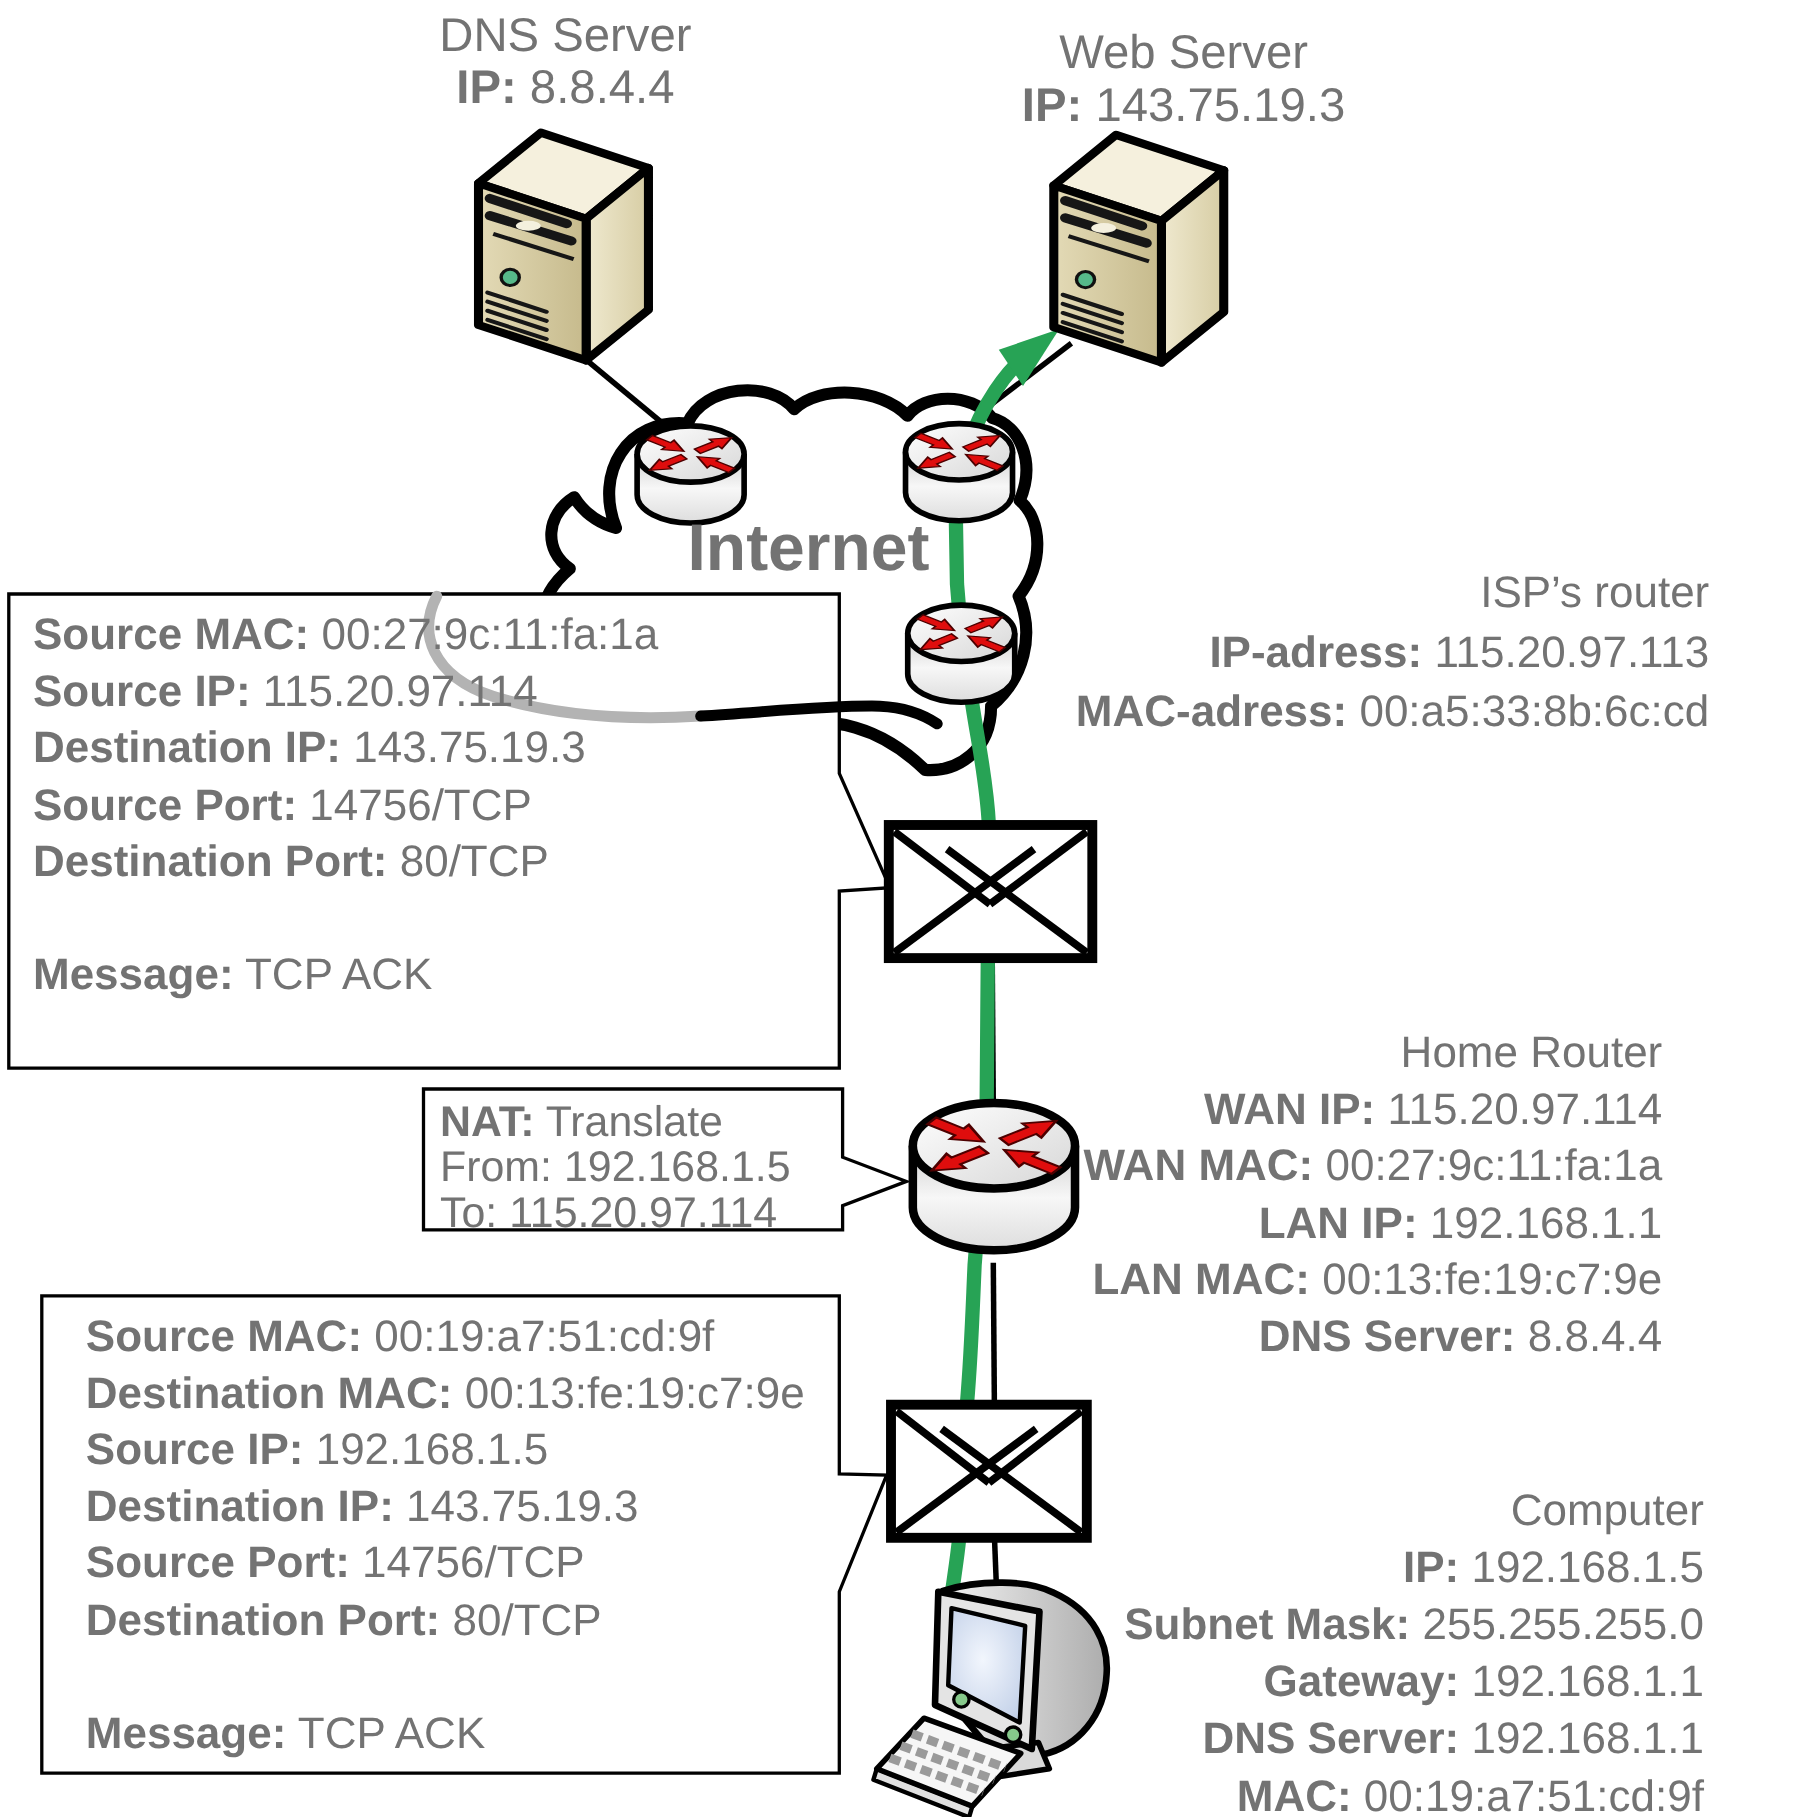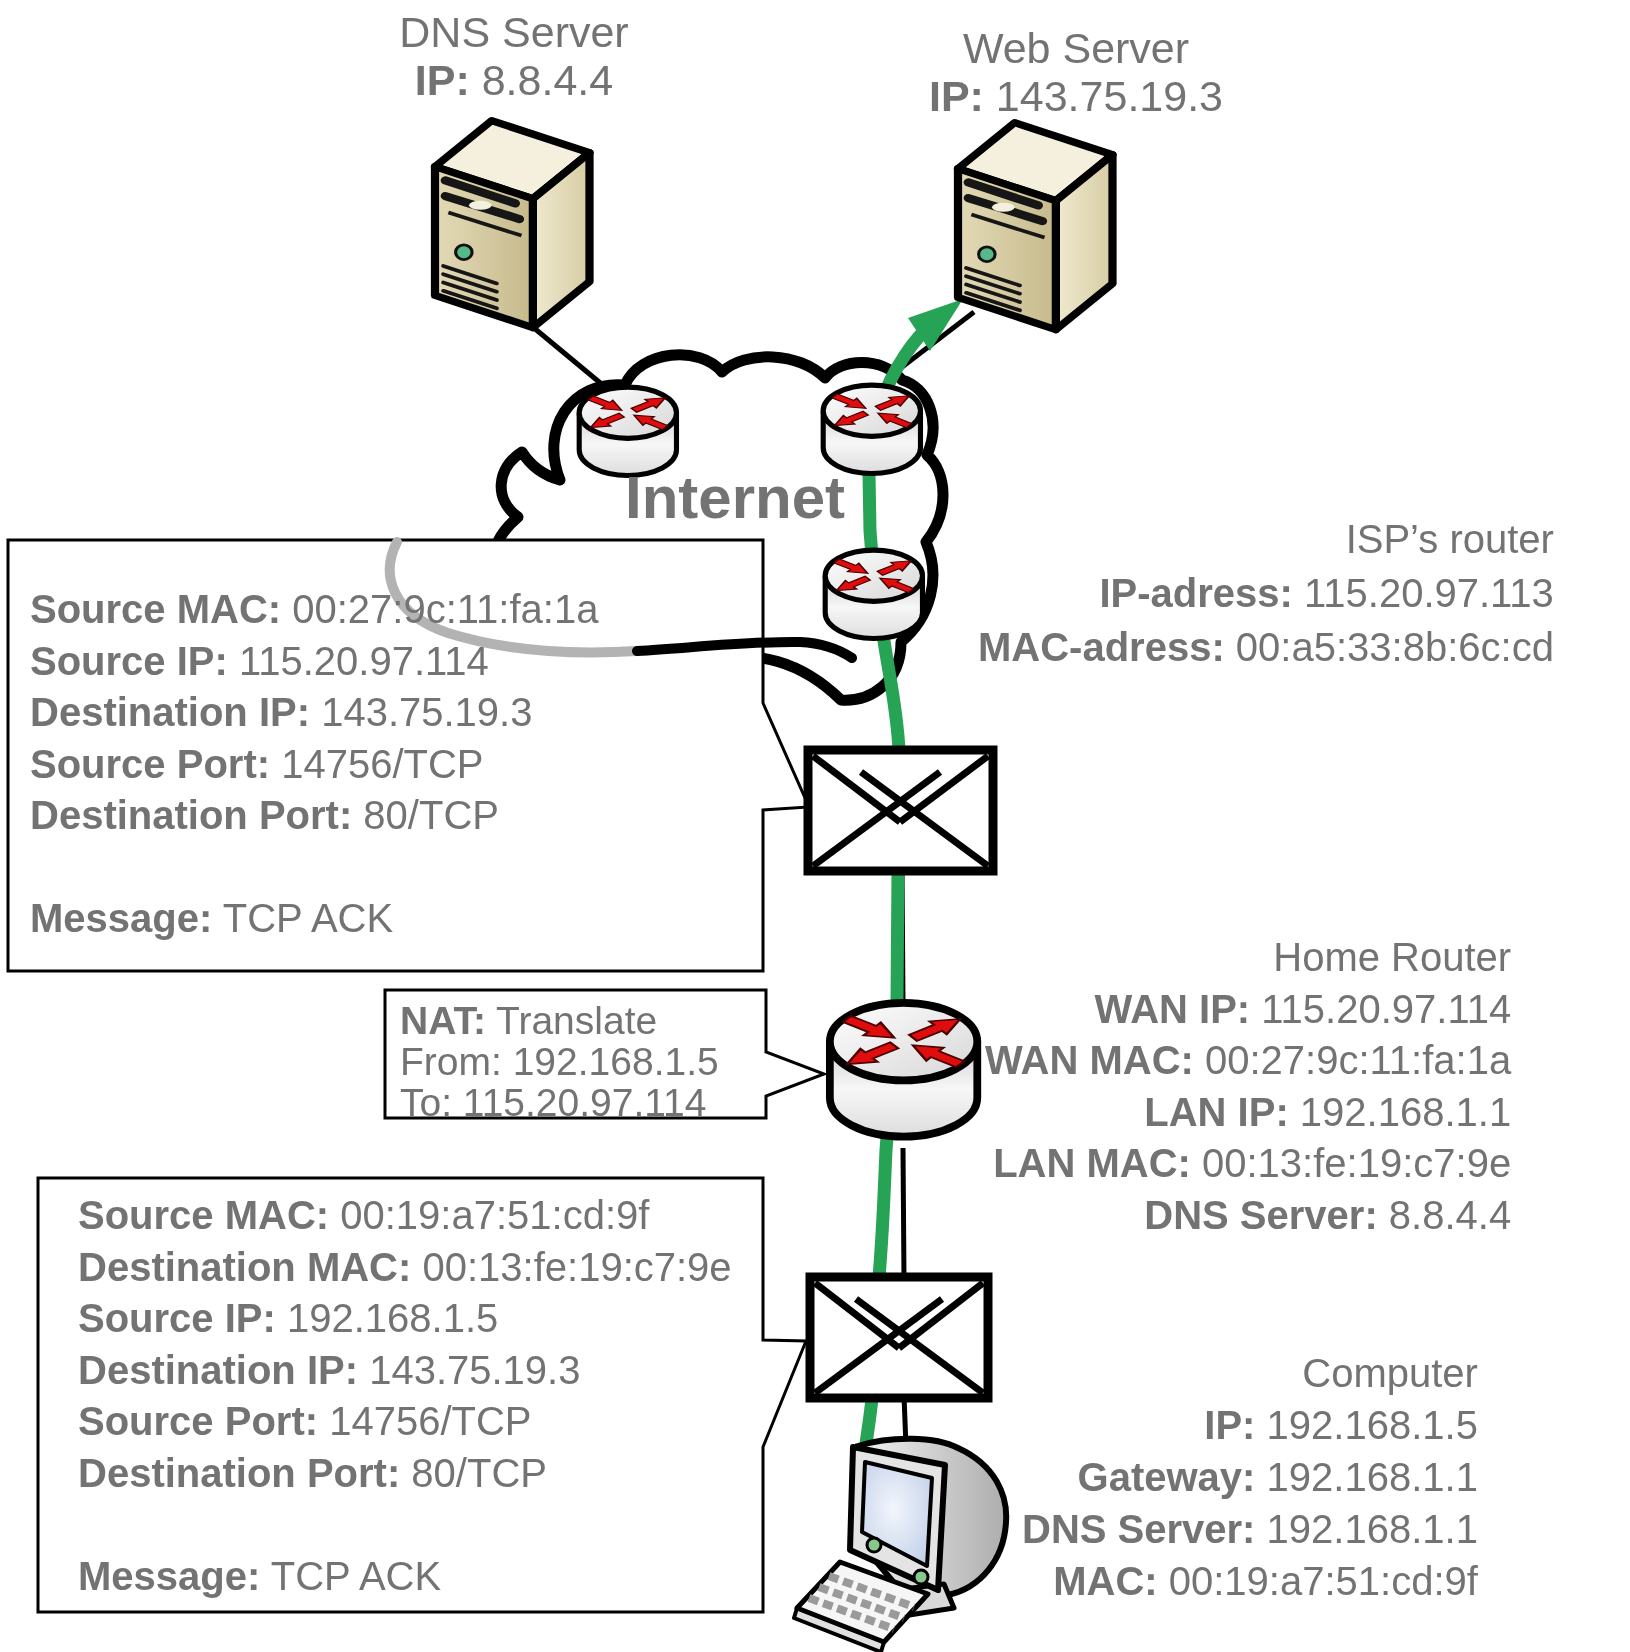--- a/index.html
+++ b/index.html
@@ -188,26 +188,27 @@
     <div class="row"><b>WAN IP:</b> <span>115.20.97.114</span></div>
     <div class="row"><b>WAN MAC:</b> <span>00:27:9c:11:fa:1a</span></div>
     <div class="row"><b>LAN IP:</b> <span>192.168.1.1</span></div>
     <div class="row"><b>LAN MAC:</b> <span>00:13:fe:19:c7:9e</span></div>
     <div class="row"><b>DNS Server:</b> <span>8.8.4.4</span></div>
   </div>
 
   <div class="txt devlabel comp" style="left:1022px;top:1347px;">
     <div class="row">Computer</div>
     <div class="row"><b>IP:</b> <span>192.168.1.5</span></div>
+    <div class="row"><b>Subnet Mask:</b> <span>255.255.255.0</span></div>
     <div class="row"><b>Gateway:</b> <span>192.168.1.1</span></div>
     <div class="row"><b>DNS Server:</b> <span>192.168.1.1</span></div>
     <div class="row"><b>MAC:</b> <span>00:19:a7:51:cd:9f</span></div>
   </div>
 
-  <div class="txt" style="left:30px;top:584px;">
+  <div class="txt" style="left:30px;top:552px;">
     <div class="row"><b>Source MAC:</b> <span>00:27:9c:11:fa:1a</span></div>
     <div class="row"><b>Source IP:</b> <span>115.20.97.114</span></div>
     <div class="row"><b>Destination IP:</b> <span>143.75.19.3</span></div>
     <div class="row"><b>Source Port:</b> <span>14756/TCP</span></div>
     <div class="row"><b>Destination Port:</b> <span>80/TCP</span></div>
     <div class="row msg"><b>Message:</b> <span>TCP ACK</span></div>
   </div>
 
   <div class="txt" style="left:58px;top:1190px;margin-left:20px;">
     <div class="row"><b>Source MAC:</b> <span>00:19:a7:51:cd:9f</span></div>

